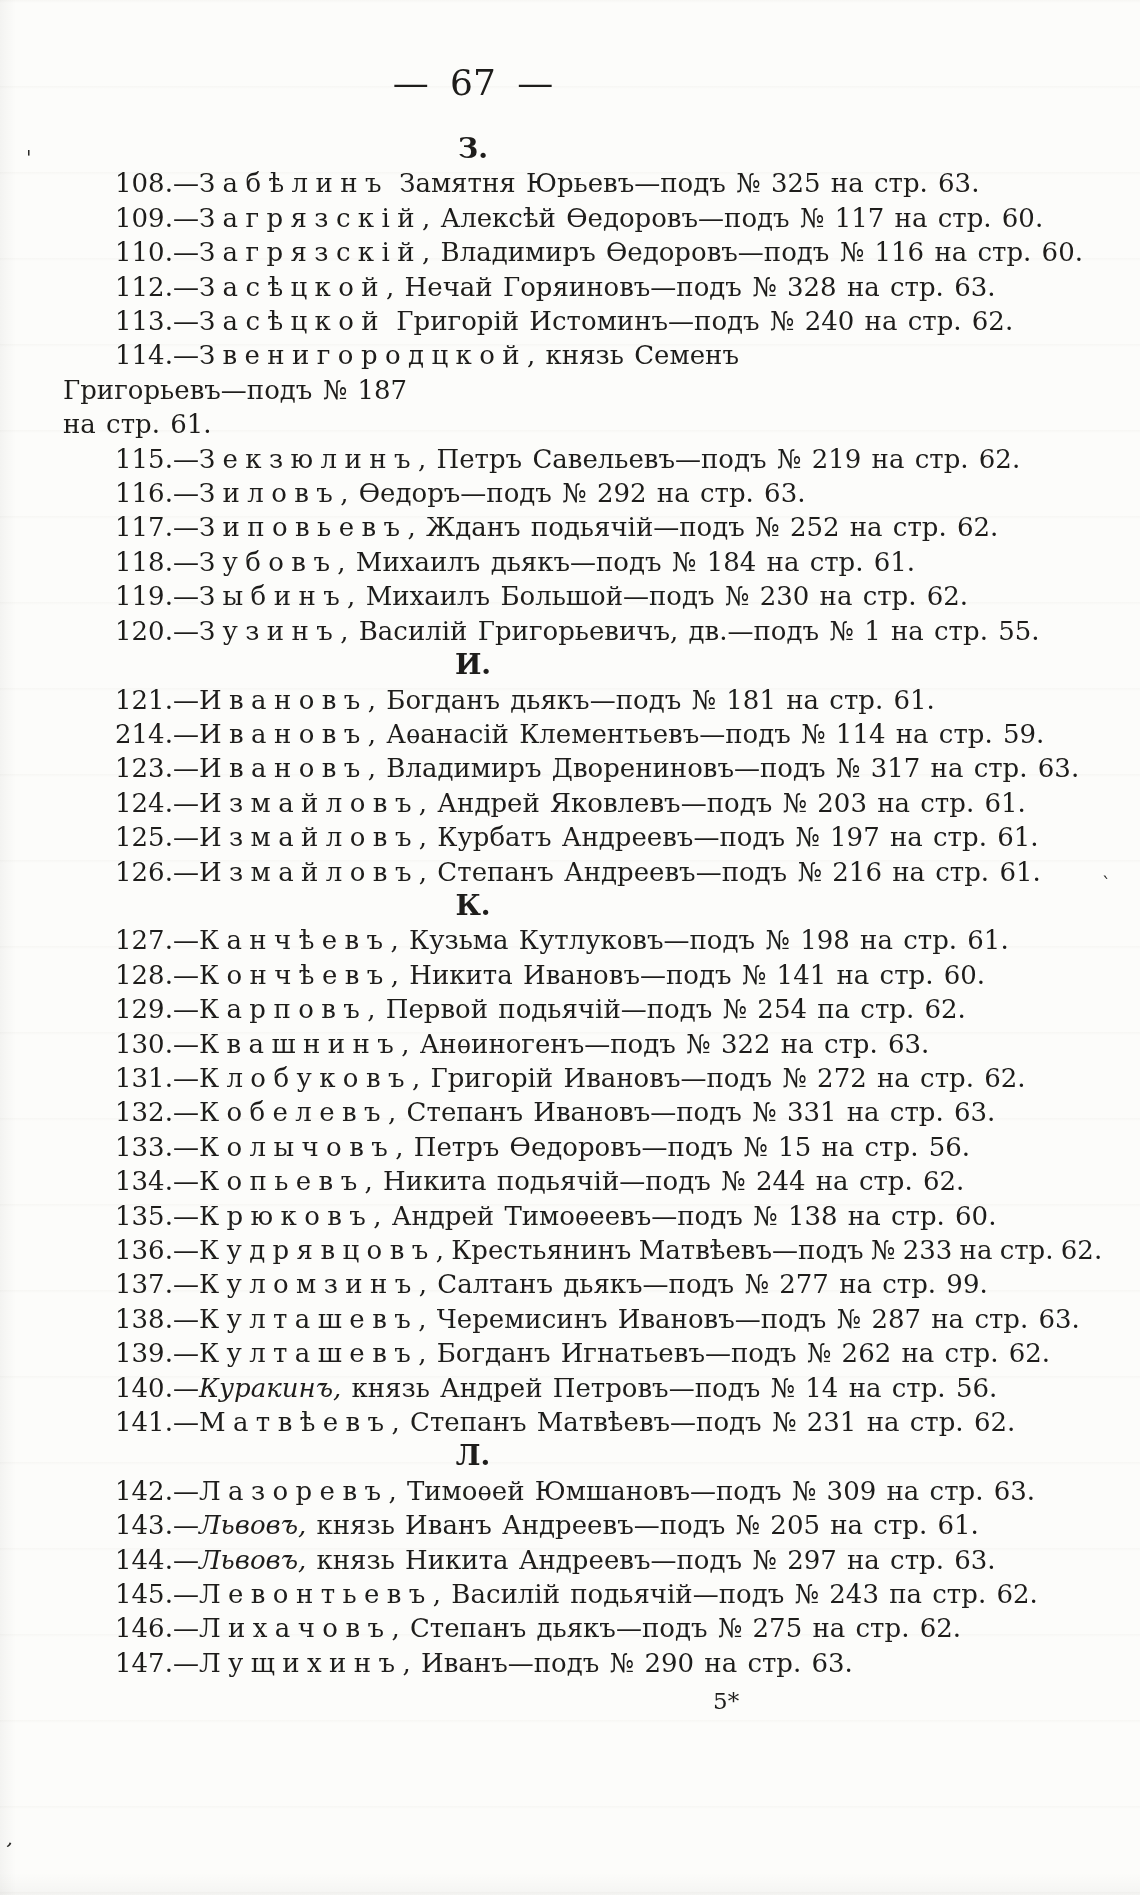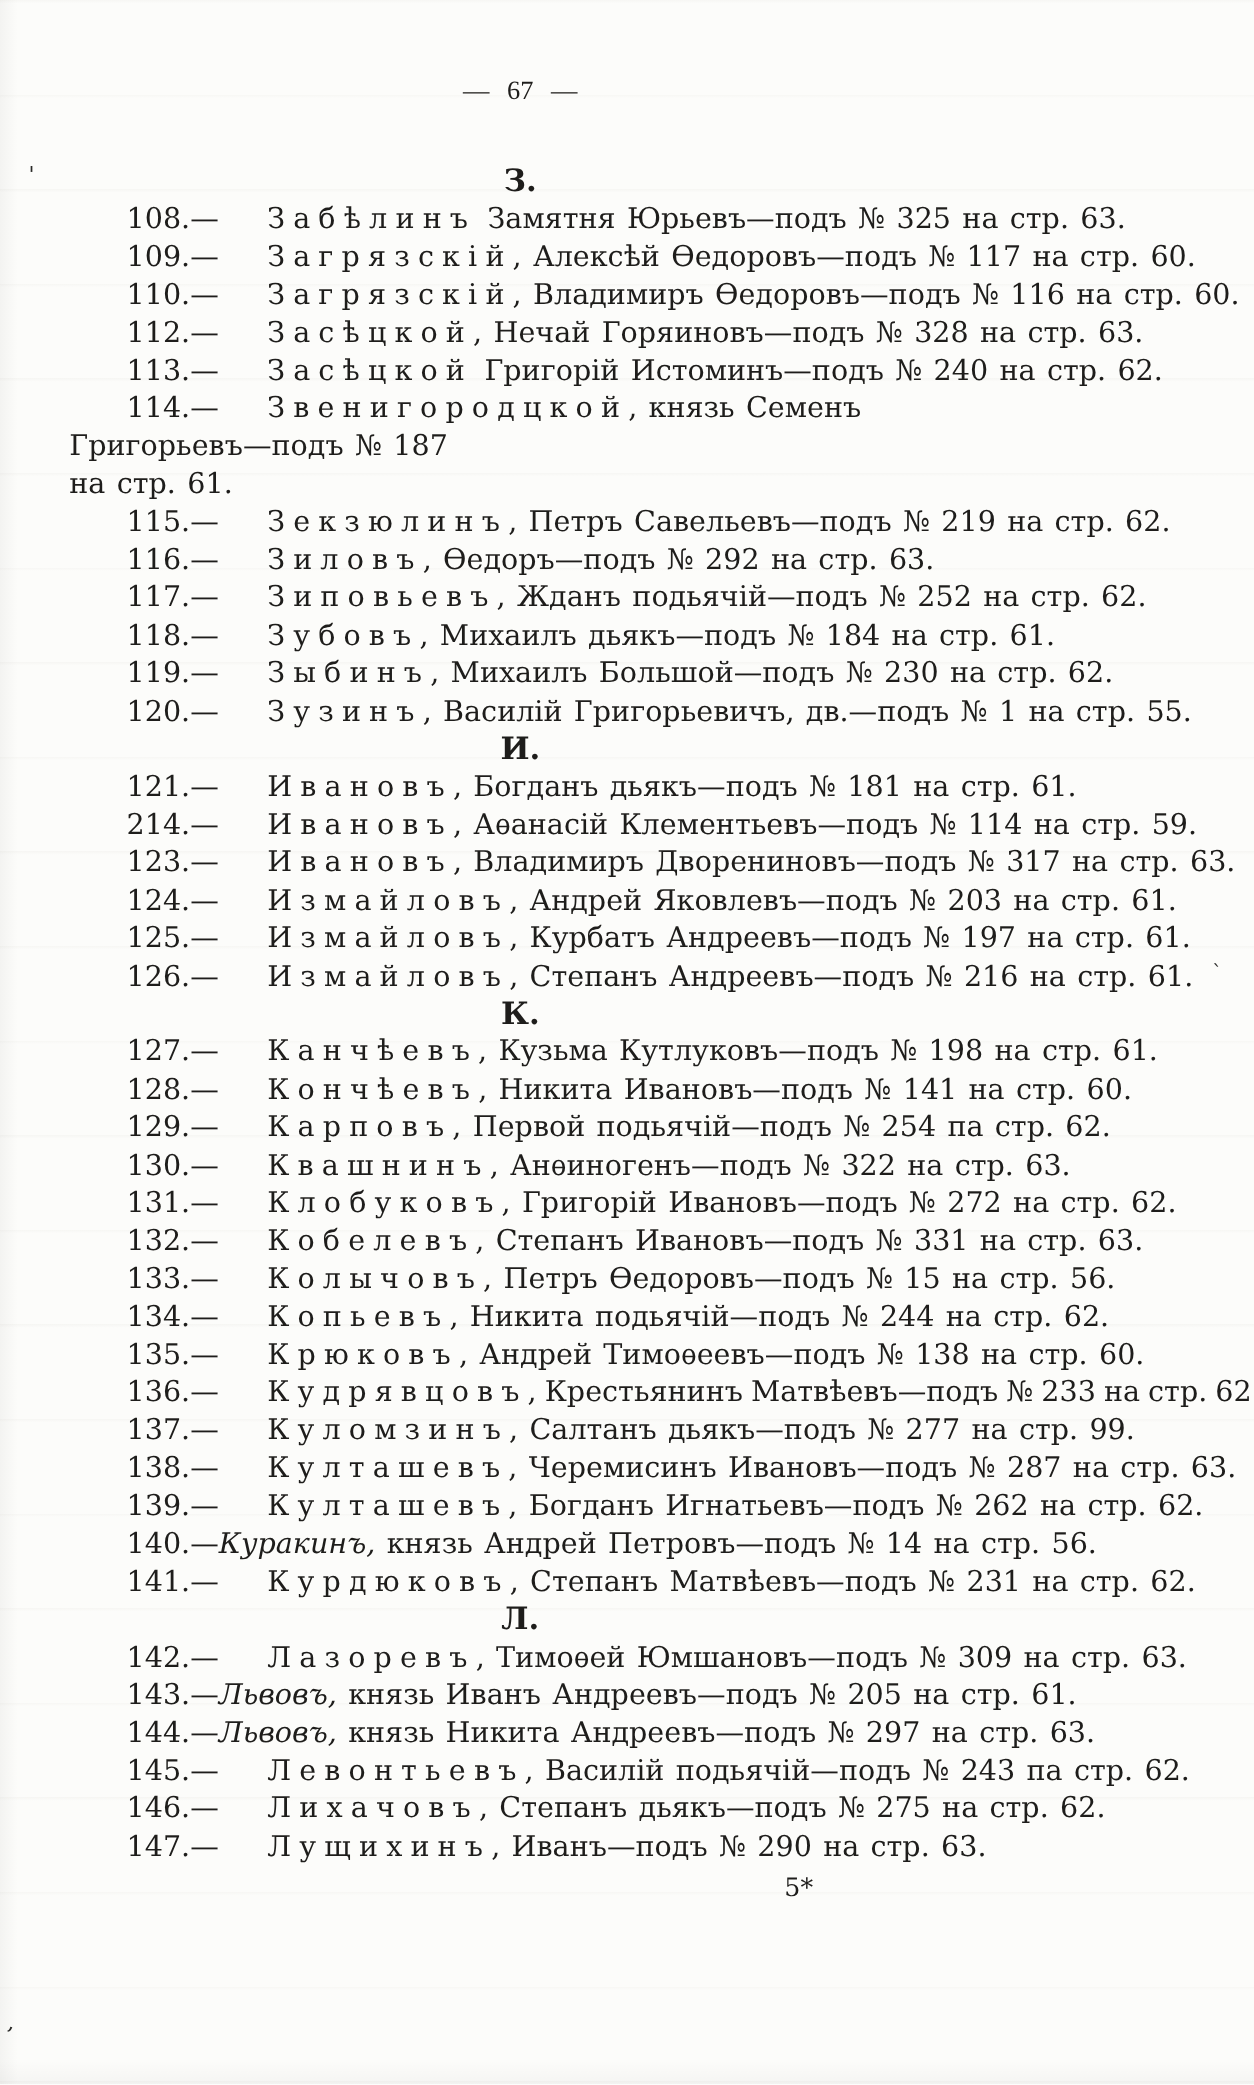--- a/index.html
+++ b/index.html
@@ -29,46 +29,45 @@
 
   .content {
     position: absolute;
     left: 63px;
     top: 66px;
     width: 820px;
   }
 
   .page-header {
     text-align: center;
-    font-size: 24px;
+    font-size: 36px;
     line-height: 34px;
-    margin-bottom: 48px;
+    margin-bottom: 32px;
     word-spacing: 10px;
-    font-family: Liberation Serif, serif;
   }
 
   .section-letter {
     text-align: center;
     font-weight: bold;
     font-size: 28px;
     line-height: 34.4px;
   }
 
   .entry {
     font-size: 26px;
     line-height: 34.4px;
     text-indent: 52px;
     word-spacing: 2px;
     white-space: nowrap;
   }
   .entry.wrapping { white-space: normal; }
   .entry.tight { word-spacing: -1px; text-align: right; }
 
   .num  { }
-  .name.spaced { letter-spacing: 0.285em; margin-left: 44px; }
+  .name.spaced { letter-spacing: 0.285em; }
   .name.italic { font-style: italic; }
   .cont { display: block; text-indent: 0; }
 
   .footer-sig {
     margin-top: 6px;
     margin-left: 650px;
     font-size: 23px;
     line-height: 30px;
   }
 
@@ -120,21 +119,21 @@
         <div class="entry"><span class="num">131.—</span><span class="name spaced">Клобуковъ</span><span class="rest">, Григорій Ивановъ—подъ № 272 на стр. 62.</span></div>
         <div class="entry"><span class="num">132.—</span><span class="name spaced">Кобелевъ</span><span class="rest">, Степанъ Ивановъ—подъ № 331 на стр. 63.</span></div>
         <div class="entry"><span class="num">133.—</span><span class="name spaced">Колычовъ</span><span class="rest">, Петръ Ѳедоровъ—подъ № 15 на стр. 56.</span></div>
         <div class="entry"><span class="num">134.—</span><span class="name spaced">Копьевъ</span><span class="rest">, Никита подьячій—подъ № 244 на стр. 62.</span></div>
         <div class="entry"><span class="num">135.—</span><span class="name spaced">Крюковъ</span><span class="rest">, Андрей Тимоѳеевъ—подъ № 138 на стр. 60.</span></div>
         <div class="entry tight"><span class="num">136.—</span><span class="name spaced">Кудрявцовъ</span><span class="rest">, Крестьянинъ Матвѣевъ—подъ № 233 на стр. 62.</span></div>
         <div class="entry"><span class="num">137.—</span><span class="name spaced">Куломзинъ</span><span class="rest">, Салтанъ дьякъ—подъ № 277 на стр. 99.</span></div>
         <div class="entry"><span class="num">138.—</span><span class="name spaced">Култашевъ</span><span class="rest">, Черемисинъ Ивановъ—подъ № 287 на стр. 63.</span></div>
         <div class="entry"><span class="num">139.—</span><span class="name spaced">Култашевъ</span><span class="rest">, Богданъ Игнатьевъ—подъ № 262 на стр. 62.</span></div>
         <div class="entry"><span class="num">140.—</span><span class="name italic">Куракинъ,</span><span class="rest"> князь Андрей Петровъ—подъ № 14 на стр. 56.</span></div>
-        <div class="entry"><span class="num">141.—</span><span class="name spaced">Курдюковъ</span><span class="rest">, Степанъ Матвѣевъ—подъ № 231 на стр. 62.</span></div>
+        <div class="entry"><span class="num">141.—</span><span class="name spaced">Матвѣевъ</span><span class="rest">, Степанъ Матвѣевъ—подъ № 231 на стр. 62.</span></div>
         <div class="section-letter">Л.</div>
         <div class="entry"><span class="num">142.—</span><span class="name spaced">Лазоревъ</span><span class="rest">, Тимоѳей Юмшановъ—подъ № 309 на стр. 63.</span></div>
         <div class="entry"><span class="num">143.—</span><span class="name italic">Львовъ,</span><span class="rest"> князь Иванъ Андреевъ—подъ № 205 на стр. 61.</span></div>
         <div class="entry"><span class="num">144.—</span><span class="name italic">Львовъ,</span><span class="rest"> князь Никита Андреевъ—подъ № 297 на стр. 63.</span></div>
         <div class="entry"><span class="num">145.—</span><span class="name spaced">Левонтьевъ</span><span class="rest">, Василій подьячій—подъ № 243 па стр. 62.</span></div>
         <div class="entry"><span class="num">146.—</span><span class="name spaced">Лихачовъ</span><span class="rest">, Степанъ дьякъ—подъ № 275 на стр. 62.</span></div>
         <div class="entry"><span class="num">147.—</span><span class="name spaced">Лущихинъ</span><span class="rest">, Иванъ—подъ № 290 на стр. 63.</span></div>
       </div>
     <div class="footer-sig">5*</div>
   </div>

